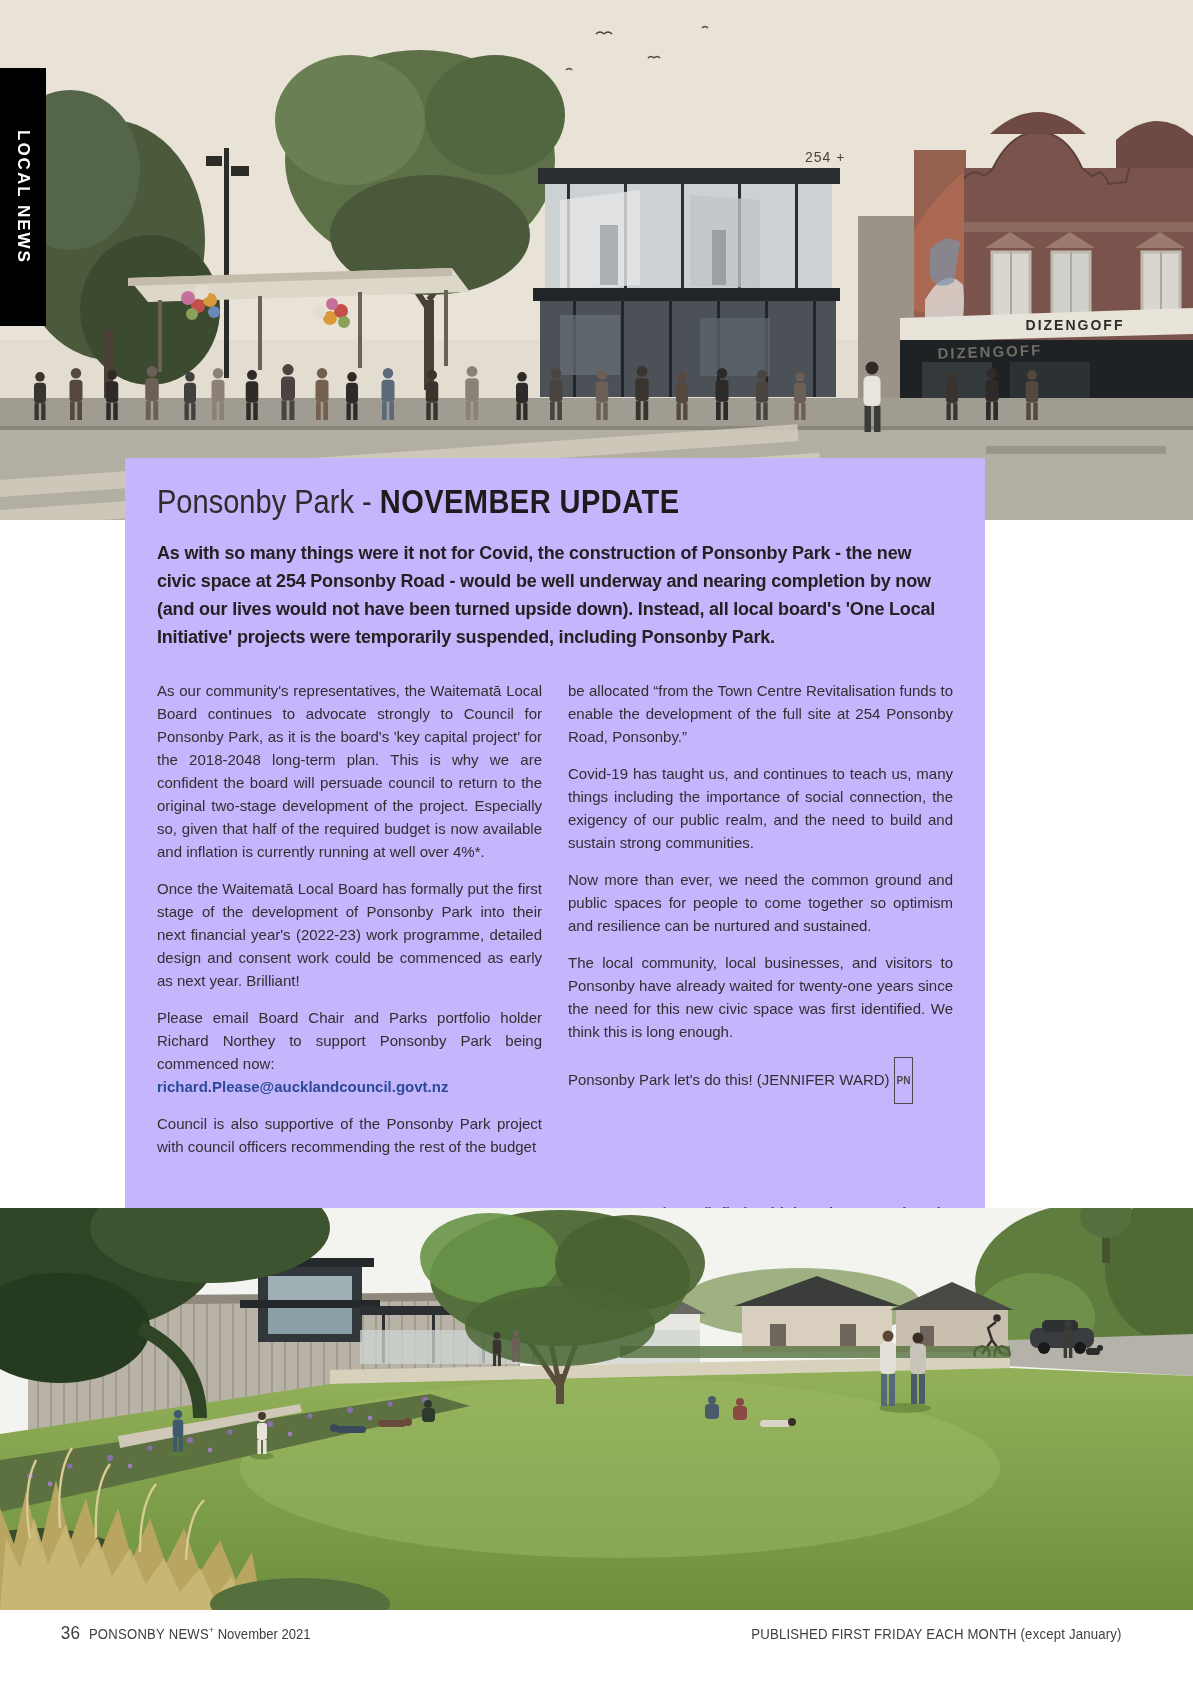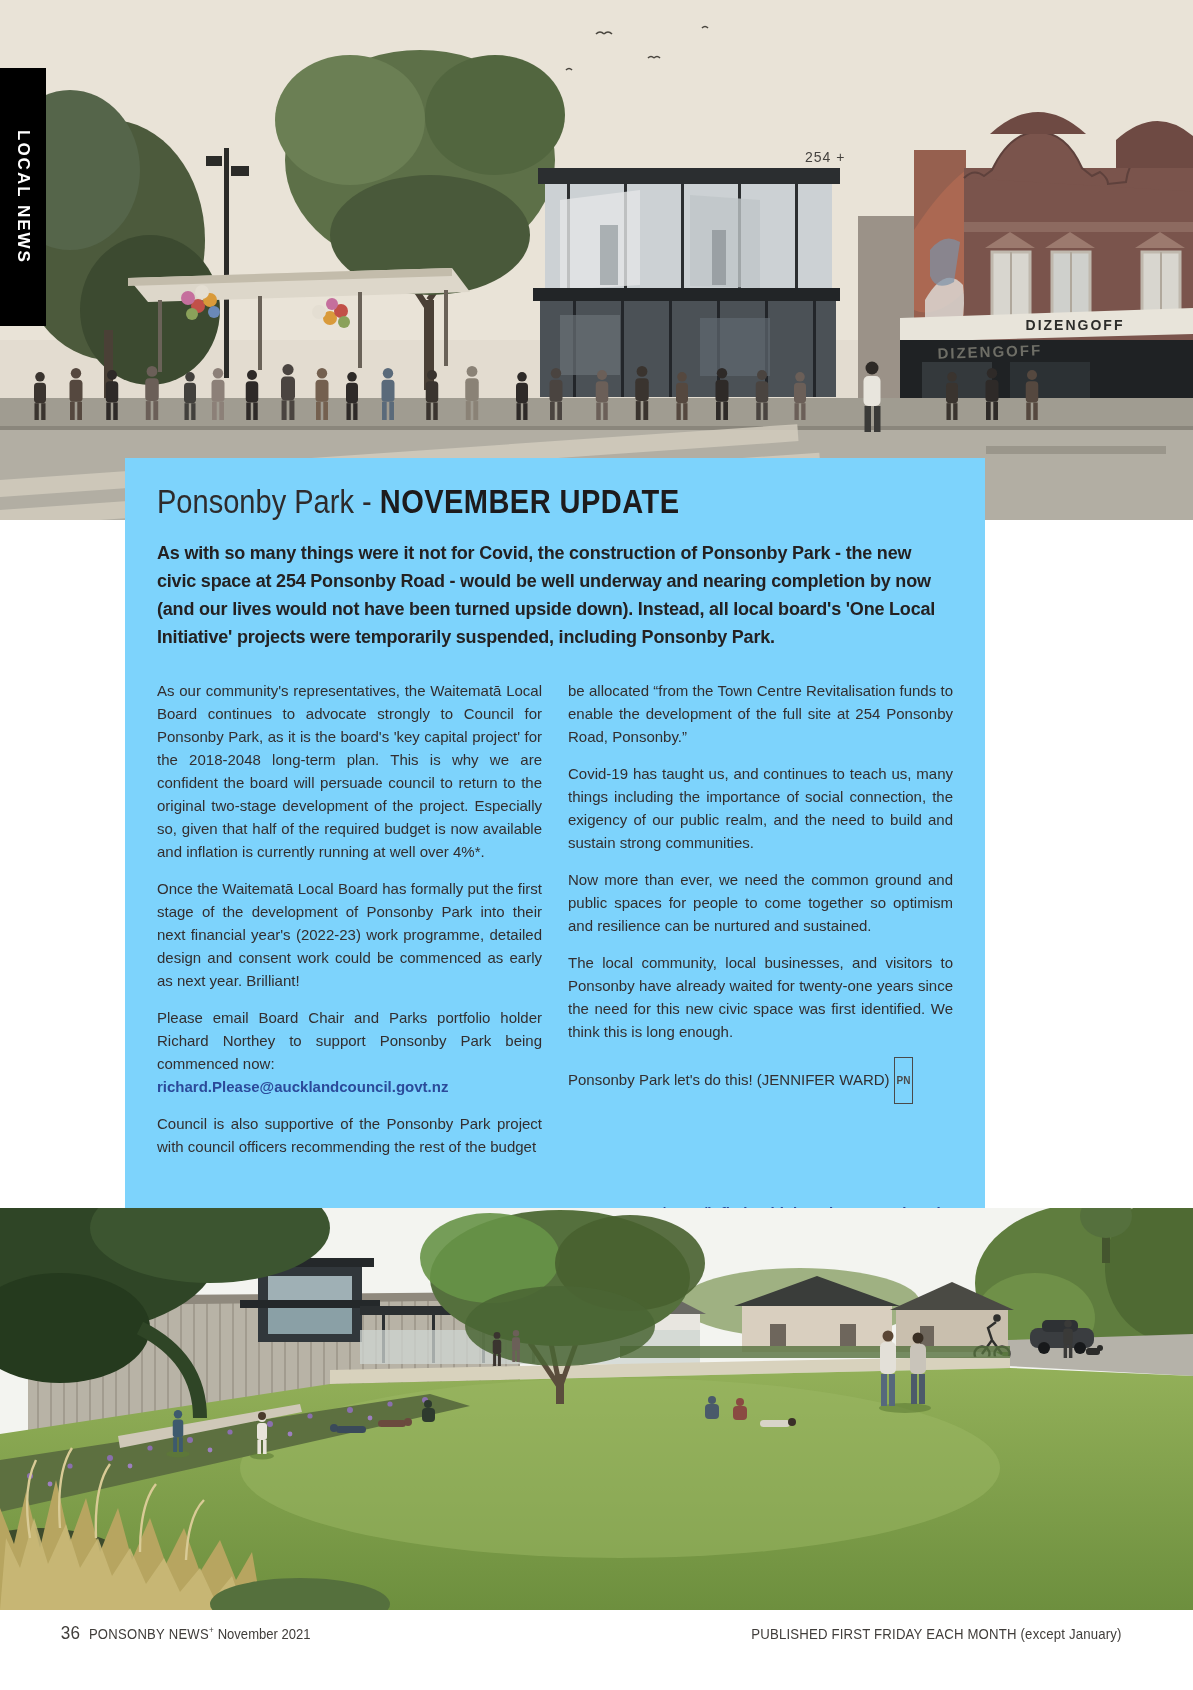--- a/index.html
+++ b/index.html
@@ -6,21 +6,21 @@
   .page{position:relative;width:1193px;height:1690px;background:#fff;overflow:hidden;
         font-family:"Liberation Sans",sans-serif;color:#2b2627;}
   
   .hero{position:absolute;top:0;left:0;display:block;}
   
   .tab{position:absolute;top:68px;left:0;width:46px;height:258px;background:#000;
        display:flex;align-items:center;justify-content:center;}
   .tab span{writing-mode:vertical-rl;color:#fff;font-weight:bold;font-size:17px;
        letter-spacing:2px;white-space:nowrap;}
   
-  .card{position:absolute;left:125px;top:458px;width:860px;background:#7dd3fc;
+  .card{position:absolute;left:125px;top:458px;width:860px;background:#c4b5fd;
         box-sizing:border-box;padding:24px 32px 0 32px;}
   .title{white-space:nowrap;font-size:33px;line-height:40px;color:#2e2b2c;
          transform:scaleX(0.88);transform-origin:left center;}
   .title .t-bold{font-weight:bold;color:#1d1b1c;letter-spacing:.5px;}
   .intro{margin-top:17px;font-weight:bold;font-size:18px;line-height:28px;
          letter-spacing:-0.2px;color:#242122;}
   .columns{display:flex;gap:26px;margin-top:28px;justify-content:flex-end;}
   .col{width:385px;font-size:15px;line-height:23px;text-align:justify;color:#332e2f;}
   .col p{margin:0 0 14px 0;}
   a.link{color:#2b4a9a;font-weight:bold;text-decoration:none;cursor:pointer;}

